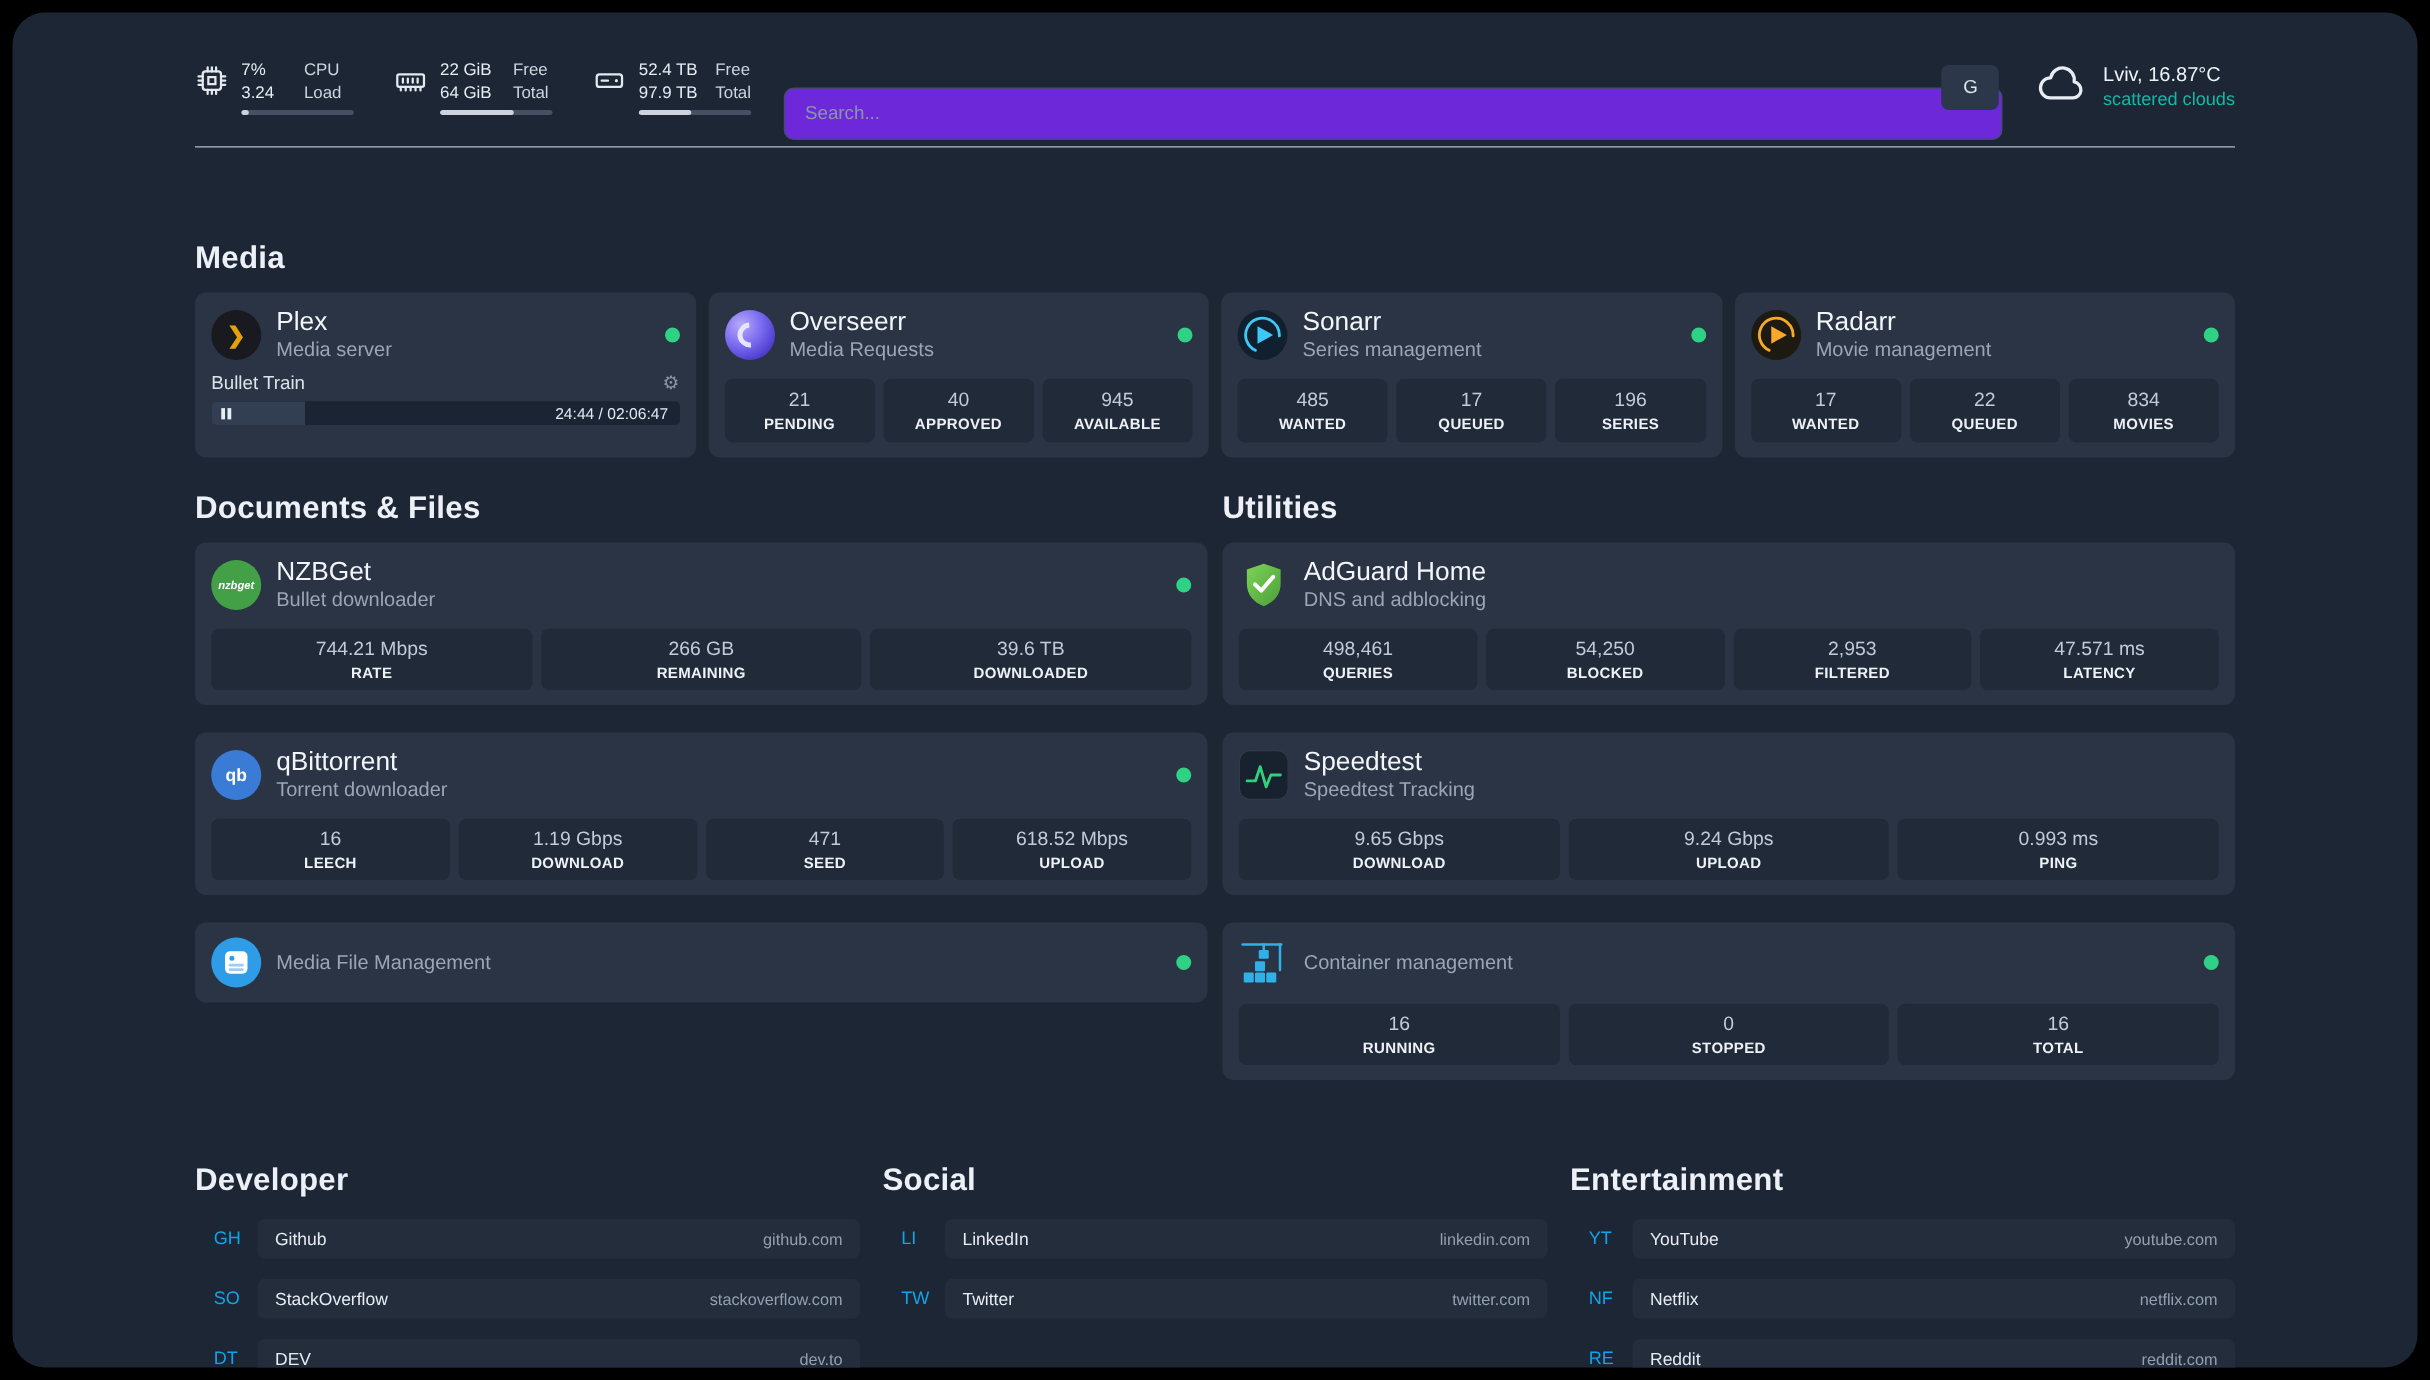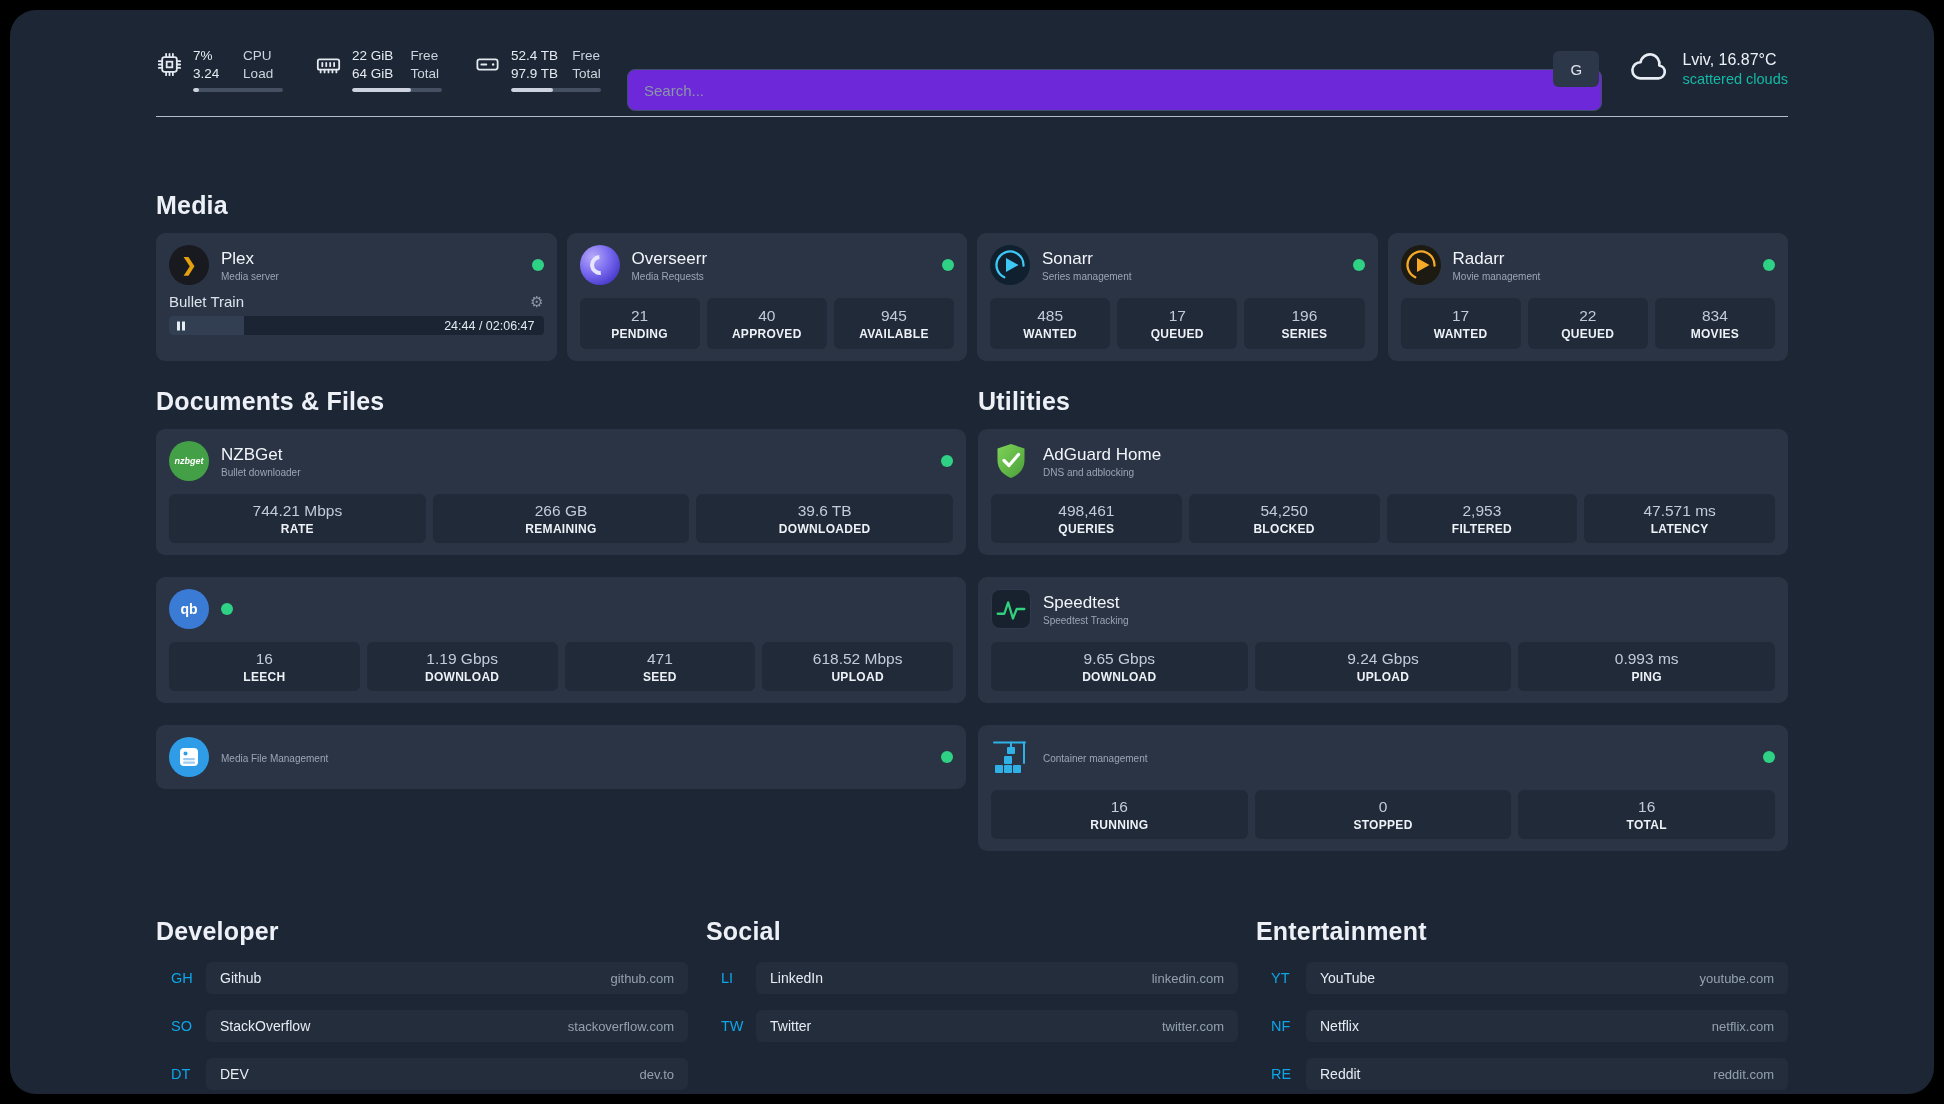--- a/index.html
+++ b/index.html
@@ -32,22 +32,22 @@
   
   .section-title { font-size:25px; font-weight:600; color:#edf1f7; letter-spacing:.2px; }
   .section-media { margin-top:74px; }
   .section-media .section-title { margin-bottom:13px; }
   .card-row { display:flex; gap:10px; }
   .card { flex:1; background:#2a3444; border-radius:9px; padding:12px 13px; position:relative; cursor:pointer; }
   .card-head { display:flex; align-items:center; gap:12px; }
   .app-icon { width:40px; height:40px; flex:none; position:relative; border-radius:50%; display:flex; align-items:center; justify-content:center; overflow:hidden; }
   .app-icon svg { width:100%; height:100%; display:block; }
   .app-meta { flex:1; min-width:0; }
-  .app-name { font-size:17px; color:#f2f5f9; }
-  .app-desc { font-size:10px; color:#9aa5b6; margin-top:2px; }
+  .app-name { font-size:21px; color:#f2f5f9; }
+  .app-desc { font-size:16px; color:#9aa5b6; margin-top:2px; }
   .status-dot { width:12px; height:12px; border-radius:50%; background:#2fd184; flex:none; }
   .stat-row { display:flex; gap:7px; margin-top:13px; }
   .tile { flex:1; background:#202a39; border-radius:6px; height:49px; display:flex; flex-direction:column; align-items:center; justify-content:center; gap:2px; }
   .tile-value { font-size:15.5px; color:#c3cbd8; }
   .tile-label { font-size:12px; font-weight:700; color:#eef2f7; letter-spacing:.3px; }
   .section-media .tile { height:51px; }
 
   
   .player { margin-top:8px; }
   .player-head { display:flex; justify-content:space-between; align-items:center; font-size:15px; color:#dde3ec; }
@@ -329,20 +329,24 @@
               <div class="tile-label">DOWNLOADED</div>
             </div>
           </div>
         </div>
 
         <div class="card">
           <div class="card-head">
             <span class="app-icon qb-icon">
                 <span class="qb-text">qb</span>
               </span>
+            <div class="app-meta">
+              <div class="app-name">qBittorrent</div>
+              <div class="app-desc">Torrent downloader</div>
+            </div>
             <span class="status-dot" style="background: rgb(47, 209, 132);"></span>
           </div>
           <div class="stat-row">
             <div class="tile">
               <div class="tile-value">16</div>
               <div class="tile-label">LEECH</div>
             </div>
             <div class="tile">
               <div class="tile-value">1.19 Gbps</div>
               <div class="tile-label">DOWNLOAD</div>

